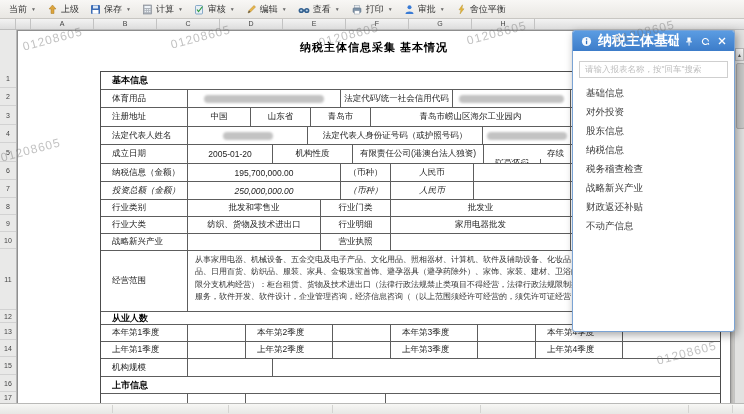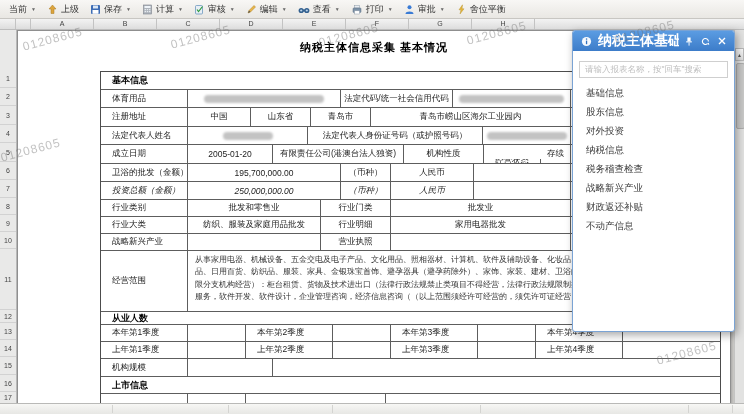--- a/index.html
+++ b/index.html
@@ -247,28 +247,28 @@
         </div>
         <div class="tcell" style="width: 175px;">法定代表人身份证号码（或护照号码）</div>
         <div class="tcell" style="width: 88px;">
           <div class="redact" style="width: 80px;"></div>
         </div>
         <div class="tcell" style="width: 149px;"></div>
       </div>
       <div class="trow" style="height: 19px;">
         <div class="tcell al-l" style="width: 87px;">成立日期</div>
         <div class="tcell" style="width: 85px;">2005-01-20</div>
+        <div class="tcell" style="width: 80px;">机构性质</div>
         <div class="tcell" style="width: 131px;">有限责任公司(港澳台法人独资)</div>
-        <div class="tcell" style="width: 80px;">机构性质</div>
         <div class="tcell" style="width: 57px; margin-top: 14px;">经营状态</div>
         <div class="tcell" style="width: 30px;">存续</div>
         <div class="tcell" style="width: 149px;"></div>
       </div>
       <div class="trow" style="height: 18px;">
-        <div class="tcell al-l" style="width: 87px;">卫浴的批发（金额）</div>
+        <div class="tcell al-l" style="width: 87px;">纳税信息（金额）</div>
         <div class="tcell" style="width: 153px;">195,700,000.00</div>
         <div class="tcell" style="width: 50px;">（币种）</div>
         <div class="tcell" style="width: 83px;">人民币</div>
         <div class="tcell" style="width: 97px;"></div>
         <div class="tcell" style="width: 149px;"></div>
       </div>
       <div class="trow" style="height: 18px; font-style: italic;">
         <div class="tcell al-l" style="width: 87px;">投资总额（金额）</div>
         <div class="tcell" style="width: 153px;">250,000,000.00</div>
         <div class="tcell" style="width: 50px;">（币种）</div>
@@ -278,21 +278,21 @@
       </div>
       <div class="trow" style="height: 17px;">
         <div class="tcell al-l" style="width: 87px;">行业类别</div>
         <div class="tcell" style="width: 133px; font-family: Liberation Mono, monospace;">批发和零售业</div>
         <div class="tcell" style="width: 70px;">行业门类</div>
         <div class="tcell" style="width: 180px;">批发业</div>
         <div class="tcell" style="width: 149px;"></div>
       </div>
       <div class="trow" style="height: 17px;">
         <div class="tcell al-l" style="width: 87px;">行业大类</div>
-        <div class="tcell" style="width: 133px;">纺织、服装及家庭用品批发</div>
+        <div class="tcell" style="width: 133px;">纺织、货物及技术进出口</div>
         <div class="tcell" style="width: 70px;">行业明细</div>
         <div class="tcell" style="width: 180px;">家用电器批发</div>
         <div class="tcell" style="width: 149px;"></div>
       </div>
       <div class="trow" style="height: 17px;">
         <div class="tcell al-l" style="width: 87px;">战略新兴产业</div>
         <div class="tcell" style="width: 133px;"></div>
         <div class="tcell" style="width: 70px;">营业执照</div>
         <div class="tcell" style="width: 180px;"></div>
         <div class="tcell" style="width: 149px;"></div>
@@ -368,22 +368,22 @@
       <svg width="8" height="8">
           <path d="M1 1 L7 7 M7 1 L1 7" stroke="#fff" stroke-width="1.4"></path>
         </svg>
     </span>
   </div>
   <div id="psearch">
     <input type="text" placeholder="请输入报表名称，按&quot;回车&quot;搜索" style="">
   </div>
   <div id="plist">
       <div class="pitem">基础信息</div>
+      <div class="pitem">对外投资</div>
       <div class="pitem">股东信息</div>
-      <div class="pitem">对外投资</div>
       <div class="pitem">纳税信息</div>
       <div class="pitem">税务稽查检查</div>
       <div class="pitem">战略新兴产业</div>
       <div class="pitem">财政返还补贴</div>
       <div class="pitem">不动产信息</div>
     </div>
 </div>
 
 <div id="vscroll">
   <div id="vs-up">▲</div>

